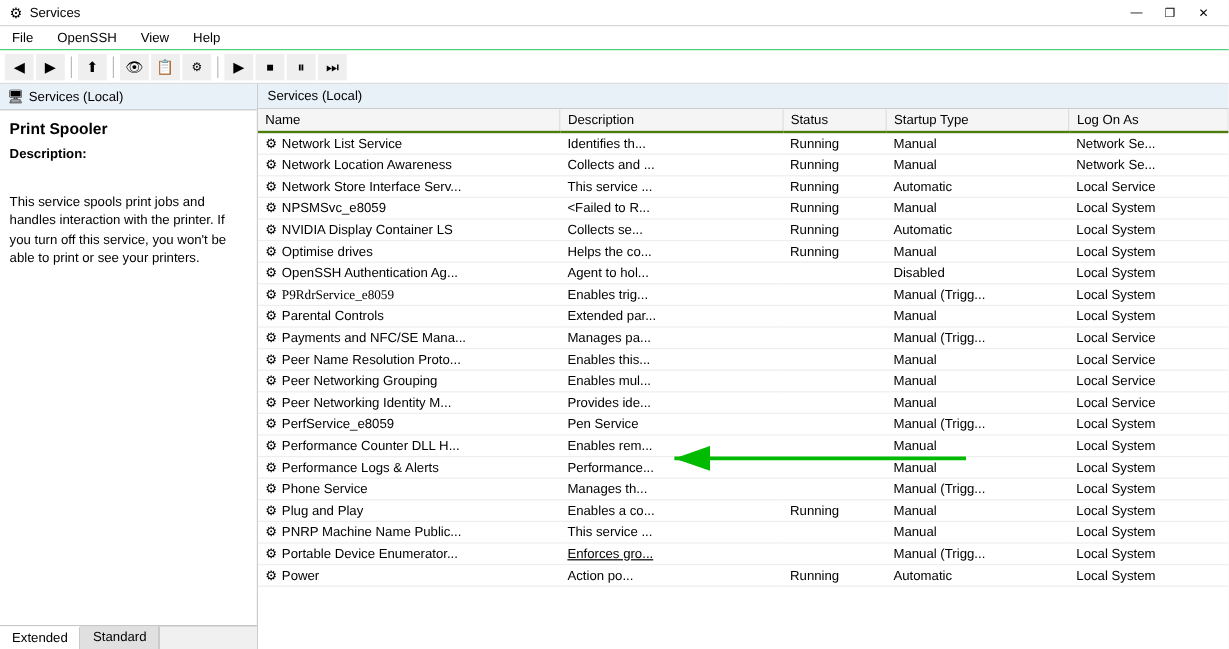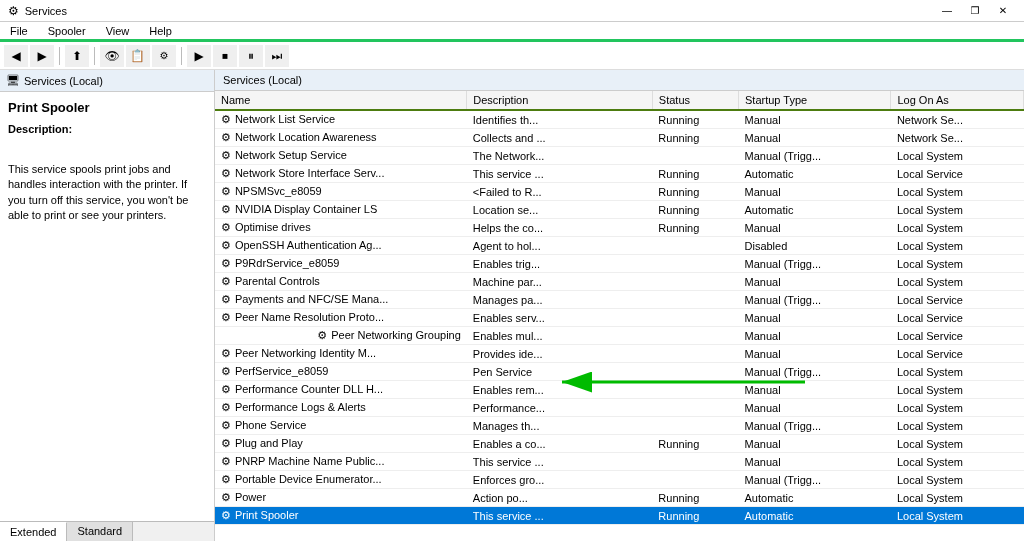--- a/index.html
+++ b/index.html
@@ -6,21 +6,21 @@
     body { font-family: 'Segoe UI', Tahoma, Geneva, Verdana, sans-serif; font-size: 11px; background: #f0f0f0; width: 1024px; height: 541px; overflow: hidden; }
     
     
     #title-bar { background: #fff; border-bottom: 1px solid #ccc; height: 22px; display: flex; align-items: center; justify-content: space-between; padding: 0 8px; }
     #title-bar-left { display: flex; align-items: center; gap: 6px; }
     #title-bar-title { font-size: 11px; color: #000; }
     #title-bar-controls { display: flex; gap: 2px; }
     .title-btn { width: 26px; height: 18px; display: flex; align-items: center; justify-content: center; font-size: 10px; cursor: pointer; border: none; background: transparent; }
 
     
-    #menu-bar { background: #fff; border-bottom: 3px solid #22c55e; height: 20px; display: flex; align-items: center; padding: 0 6px; gap: 12px; }
+    #menu-bar { background: #fff; border-bottom: 1px solid #22c55e; height: 20px; display: flex; align-items: center; padding: 0 6px; gap: 12px; }
     .menu-item { font-size: 11px; color: #000; cursor: pointer; padding: 2px 4px; }
 
     
     #toolbar { background: #fff; border-bottom: 1px solid #ddd; height: 28px; display: flex; align-items: center; padding: 0 4px; gap: 2px; }
     .toolbar-btn { width: 24px; height: 22px; display: flex; align-items: center; justify-content: center; cursor: pointer; border: 1px solid transparent; font-size: 12px; }
     .toolbar-separator { width: 1px; height: 18px; background: #bbb; margin: 0 3px; }
 
     
     #main { display: flex; height: calc(541px - 70px); }
 
@@ -62,21 +62,21 @@
   </div>
   <div id="title-bar-controls">
     <button class="title-btn">—</button>
     <button class="title-btn">❐</button>
     <button class="title-btn close">✕</button>
   </div>
 </div>
 
 <div id="menu-bar">
     <span class="menu-item">File</span>
-    <span class="menu-item">Spooler</span>
+    <span class="menu-item">OpenSSH</span>
     <span class="menu-item">View</span>
     <span class="menu-item">Help</span>
   </div>
 
 <div id="toolbar">
   <button class="toolbar-btn">◀</button>
   <button class="toolbar-btn">▶</button>
   <div class="toolbar-separator"></div>
   <button class="toolbar-btn">⬆</button>
   <div class="toolbar-separator"></div>
@@ -132,91 +132,84 @@
               <td>Network Se...</td>
             </tr>
             <tr>
               <td style="max-width: 190px;"><span style="margin-right: 4px; font-size: 11px;">⚙</span>Network Location Awareness</td>
               <td style="max-width: 140px;">Collects and ...</td>
               <td>Running</td>
               <td>Manual</td>
               <td>Network Se...</td>
             </tr>
             <tr>
-              <td style="max-width: 190px;"><span style="margin-right: 4px; font-size: 11px;">⚙</span>Network Setup Service</td>
-              <td style="max-width: 140px;">The Network...</td>
-              <td></td>
-              <td>Manual (Trigg...</td>
-              <td>Local System</td>
-            </tr>
-            <tr>
               <td style="max-width: 190px;"><span style="margin-right: 4px; font-size: 11px;">⚙</span>Network Store Interface Serv...</td>
               <td style="max-width: 140px;">This service ...</td>
               <td>Running</td>
               <td>Automatic</td>
               <td>Local Service</td>
             </tr>
             <tr>
               <td style="max-width: 190px;"><span style="margin-right: 4px; font-size: 11px;">⚙</span>NPSMSvc_e8059</td>
               <td style="max-width: 140px;">&lt;Failed to R...</td>
               <td>Running</td>
               <td>Manual</td>
               <td>Local System</td>
             </tr>
             <tr>
               <td style="max-width: 190px;"><span style="margin-right: 4px; font-size: 11px;">⚙</span>NVIDIA Display Container LS</td>
-              <td style="max-width: 140px;">Location se...</td>
+              <td style="max-width: 140px;">Collects se...</td>
               <td>Running</td>
               <td>Automatic</td>
               <td>Local System</td>
             </tr>
             <tr>
               <td style="max-width: 190px;"><span style="margin-right: 4px; font-size: 11px;">⚙</span>Optimise drives</td>
               <td style="max-width: 140px;">Helps the co...</td>
               <td>Running</td>
               <td>Manual</td>
               <td>Local System</td>
             </tr>
             <tr>
               <td style="max-width: 190px;"><span style="margin-right: 4px; font-size: 11px;">⚙</span>OpenSSH Authentication Ag...</td>
               <td style="max-width: 140px;">Agent to hol...</td>
               <td></td>
               <td>Disabled</td>
               <td>Local System</td>
             </tr>
             <tr>
-              <td style="max-width: 190px;"><span style="margin-right: 4px; font-size: 11px;">⚙</span>P9RdrService_e8059</td>
+              <td style="max-width: 190px; font-family: Liberation Serif, serif;"><span style="margin-right: 4px; font-size: 11px;">⚙</span>P9RdrService_e8059</td>
               <td style="max-width: 140px;">Enables trig...</td>
               <td></td>
               <td>Manual (Trigg...</td>
               <td>Local System</td>
             </tr>
             <tr>
               <td style="max-width: 190px;"><span style="margin-right: 4px; font-size: 11px;">⚙</span>Parental Controls</td>
-              <td style="max-width: 140px;">Machine par...</td>
+              <td style="max-width: 140px;">Extended par...</td>
               <td></td>
               <td>Manual</td>
               <td>Local System</td>
             </tr>
             <tr>
               <td style="max-width: 190px;"><span style="margin-right: 4px; font-size: 11px;">⚙</span>Payments and NFC/SE Mana...</td>
               <td style="max-width: 140px;">Manages pa...</td>
               <td></td>
               <td>Manual (Trigg...</td>
               <td>Local Service</td>
             </tr>
             <tr>
               <td style="max-width: 190px;"><span style="margin-right: 4px; font-size: 11px;">⚙</span>Peer Name Resolution Proto...</td>
-              <td style="max-width: 140px;">Enables serv...</td>
-              <td></td>
-              <td>Manual</td>
-              <td>Local Service</td>
-            </tr>
-            <tr>
-              <td style="max-width: 190px; text-align: right;"><span style="margin-right: 4px; font-size: 11px;">⚙</span>Peer Networking Grouping</td>
+              <td style="max-width: 140px;">Enables this...</td>
+              <td></td>
+              <td>Manual</td>
+              <td>Local Service</td>
+            </tr>
+            <tr>
+              <td style="max-width: 190px;"><span style="margin-right: 4px; font-size: 11px;">⚙</span>Peer Networking Grouping</td>
               <td style="max-width: 140px; margin-left: 32px;">Enables mul...</td>
               <td></td>
               <td>Manual</td>
               <td>Local Service</td>
             </tr>
             <tr>
               <td style="max-width: 190px;"><span style="margin-right: 4px; font-size: 11px;">⚙</span>Peer Networking Identity M...</td>
               <td style="max-width: 140px;">Provides ide...</td>
               <td></td>
               <td>Manual</td>
@@ -259,35 +252,28 @@
             </tr>
             <tr>
               <td style="max-width: 190px;"><span style="margin-right: 4px; font-size: 11px;">⚙</span>PNRP Machine Name Public...</td>
               <td style="max-width: 140px;">This service ...</td>
               <td></td>
               <td>Manual</td>
               <td>Local System</td>
             </tr>
             <tr>
               <td style="max-width: 190px;"><span style="margin-right: 4px; font-size: 11px;">⚙</span>Portable Device Enumerator...</td>
-              <td style="max-width: 140px;">Enforces gro...</td>
+              <td style="max-width: 140px; text-decoration: underline;">Enforces gro...</td>
               <td></td>
               <td>Manual (Trigg...</td>
               <td>Local System</td>
             </tr>
             <tr>
               <td style="max-width: 190px;"><span style="margin-right: 4px; font-size: 11px;">⚙</span>Power</td>
               <td style="max-width: 140px;">Action po...</td>
-              <td>Running</td>
-              <td>Automatic</td>
-              <td>Local System</td>
-            </tr>
-            <tr class="selected">
-              <td style="max-width: 190px;"><span style="margin-right: 4px; font-size: 11px;">⚙</span>Print Spooler</td>
-              <td style="max-width: 140px;">This service ...</td>
               <td>Running</td>
               <td>Automatic</td>
               <td>Local System</td>
             </tr>
           </tbody>
       </table>
     </div>
   </div>
 </div>
 

